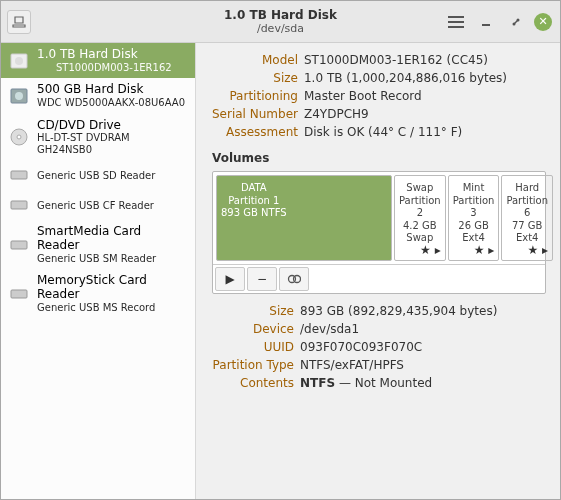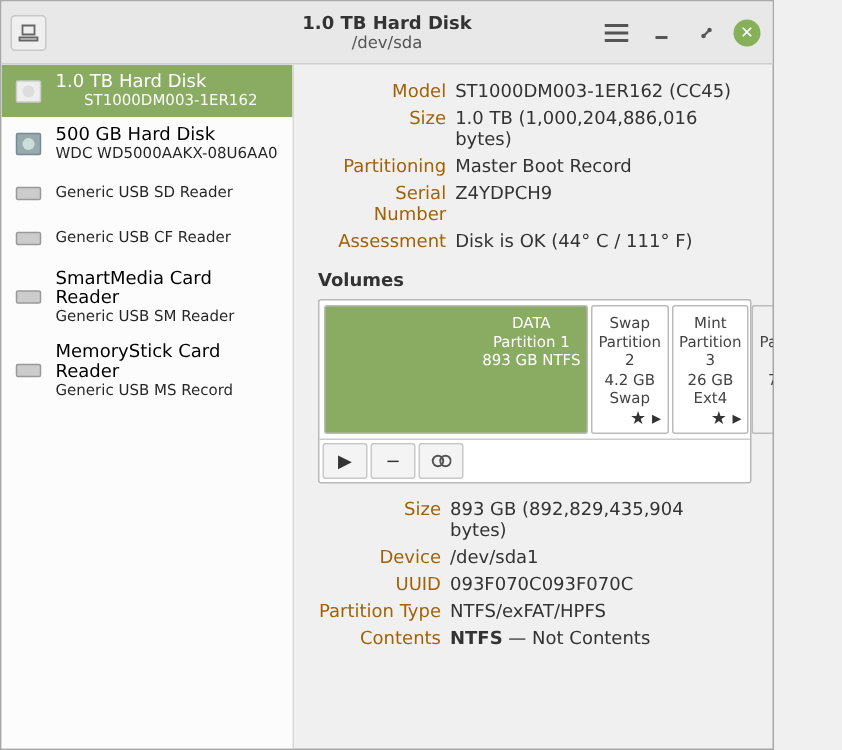--- a/index.html
+++ b/index.html
@@ -1,17 +1,17 @@
 <!DOCTYPE html>
 <html><head>
 <meta charset="utf-8">
 <style>
   * { box-sizing: border-box; margin:0; padding:0; }
   html,body { width:561px; height:500px; font-family: "DejaVu Sans","Noto Sans",sans-serif; font-size:12px; background:#f0f0f0; overflow:hidden; }
-  .window { width:516px; height:500px; background:#f0f0f0; border:1px solid #a8a8a8; display:flex; flex-direction:column; }
+  .window { width:561px; height:500px; background:#f0f0f0; border:1px solid #a8a8a8; display:flex; flex-direction:column; }
   
   .titlebar { height:42px; background:#e8e8e8; border-bottom:1px solid #cfcfcf; display:flex; align-items:center; position:relative; }
   .tb-left-btn, .tb-btn { width:24px; height:24px; border-radius:3px; display:flex; align-items:center; justify-content:center; cursor:pointer; }
   .tb-left-btn { margin-left:6px; border:1px solid #c8c8c8; background:#efefef; }
   .tb-title { position:absolute; left:0; right:0; text-align:center; pointer-events:none; }
   .tb-title .t1 { font-weight:bold; font-size:12px; color:#333; }
   .tb-title .t2 { font-size:11px; color:#555; }
   .tb-right { margin-left:auto; display:flex; align-items:center; gap:6px; padding-right:8px; }
   .tb-close { width:18px; height:18px; border-radius:50%; background:#87b158; color:#fff; display:flex; align-items:center; justify-content:center; font-size:11px; cursor:pointer;}
   
@@ -24,21 +24,21 @@
   .dev .l1 { font-size:12px; }
   .dev .l2 { font-size:10px; opacity:.85; }
   .dev.sel .l2 { opacity:.95;margin-left:19px; }
   .main { flex:1; padding:8px 14px 8px 16px; overflow:auto; color:#333; }
   table.kv { border-collapse:collapse; }
   table.kv td { padding:2px 6px 2px 0; vertical-align:top; font-size:12px; }
   table.kv td.k { text-align:right; color:#a16207; min-width:88px; }
   .section-title { font-weight:bold; margin:10px 0 6px 0; color:#333; }
   .vol-frame { border:1px solid #b8b8b8; border-radius:2px; background:#fff; margin-bottom:4px; }
   .vol-top { display:flex; padding:3px; }
-  .vseg { border:1px solid #bbb; border-radius:2px; margin-right:2px; padding:6px 4px 2px 4px; display:flex; flex-direction:column; align-items:flex-end; justify-content:space-between; font-size:10px; color:#444; position:relative; min-height:86px; }
+  .vseg { border:1px solid #bbb; border-radius:2px; margin-right:2px; padding:6px 4px 2px 4px; display:flex; flex-direction:column; align-items:flex-start; justify-content:space-between; font-size:10px; color:#444; position:relative; min-height:86px; }
   .vseg:last-child { margin-right:0; }
   .vseg.sel { background:#8aab62; color:#fff; }
   .vseg .c { text-align:center; line-height:1.25; }
   .vseg .star { position:absolute; right:4px; bottom:3px; font-size:12px; color:#333; }
   .vol-tools { border-top:1px solid #ccc; display:flex; padding:2px; }
   .vt-btn { width:30px; height:24px; border:1px solid #c8c8c8; background:#f4f4f4; margin-right:2px; display:flex; align-items:center; justify-content:center; cursor:pointer; border-radius:2px; font-size:12px;}
   .vt-btn.last { margin-right:0; }
   .bold { font-weight:bold; }
   svg { display:block; }
 </style>
@@ -100,20 +100,32 @@
             </svg>
           </span>
         <div class="lines">
             <div class="l1">500 GB Hard Disk</div>
             <div class="l2">WDC WD5000AAKX-08U6AA0</div>
           </div>
       </div>
       <div class="dev">
         <span class="icon">
             <svg width="20" height="20">
+              <circle cx="10" cy="10" r="8" fill="#ddd" stroke="#aaa"></circle>
+              <circle cx="10" cy="10" r="2" fill="#fff" stroke="#aaa"></circle>
+            </svg>
+          </span>
+        <div class="lines">
+            <div class="l1">CD/DVD Drive</div>
+            <div class="l2">HL-DT-ST DVDRAM GH24NSB0</div>
+          </div>
+      </div>
+      <div class="dev">
+        <span class="icon">
+            <svg width="20" height="20">
               <rect x="2" y="6" width="16" height="8" rx="1" fill="#ccc" stroke="#999"></rect>
             </svg>
           </span>
         <div class="lines">
             <div class="l2">Generic USB SD Reader</div>
           </div>
       </div>
       <div class="dev">
         <span class="icon">
             <svg width="20" height="20">
@@ -197,21 +209,21 @@
           <div class="vseg" style="flex:0 0 48px">
             <div class="c">
                 <div>Mint</div>
                 <div>Partition 3</div>
                 <div>26 GB Ext4</div>
               </div>
             <span class="star">★ ▸</span>
           </div>
           <div class="vseg" style="flex:0 0 48px">
             <div class="c">
-                <div>Type</div>
+                <div>Hard</div>
                 <div>Partition 6</div>
                 <div>77 GB Ext4</div>
               </div>
             <span class="star">★ ▸</span>
           </div>
         </div>
         <div class="vol-tools">
           <div class="vt-btn">▶</div>
           <div class="vt-btn">−</div>
           <div class="vt-btn last">
@@ -236,19 +248,19 @@
         <tr>
               <td class="k">UUID</td>
               <td>093F070C093F070C</td>
             </tr>
         <tr>
               <td class="k">Partition Type</td>
               <td>NTFS/exFAT/HPFS</td>
             </tr>
         <tr>
               <td class="k">Contents</td>
-            <td><span class="bold">NTFS</span><span> — Not Contents</span></td>
+            <td><span class="bold">NTFS</span><span> — Not Mounted</span></td>
             </tr>
       </tbody>
         </table>
     </div>
   </div>
 </div>
 
 </body></html>

